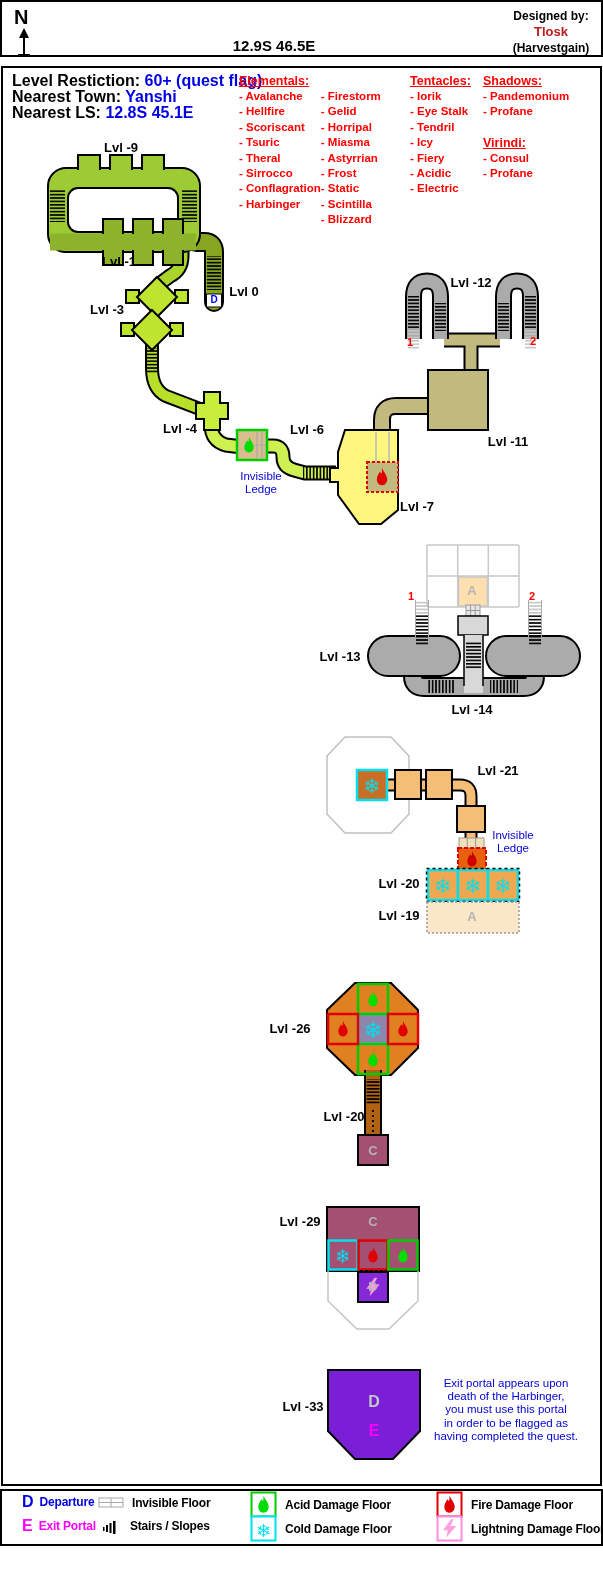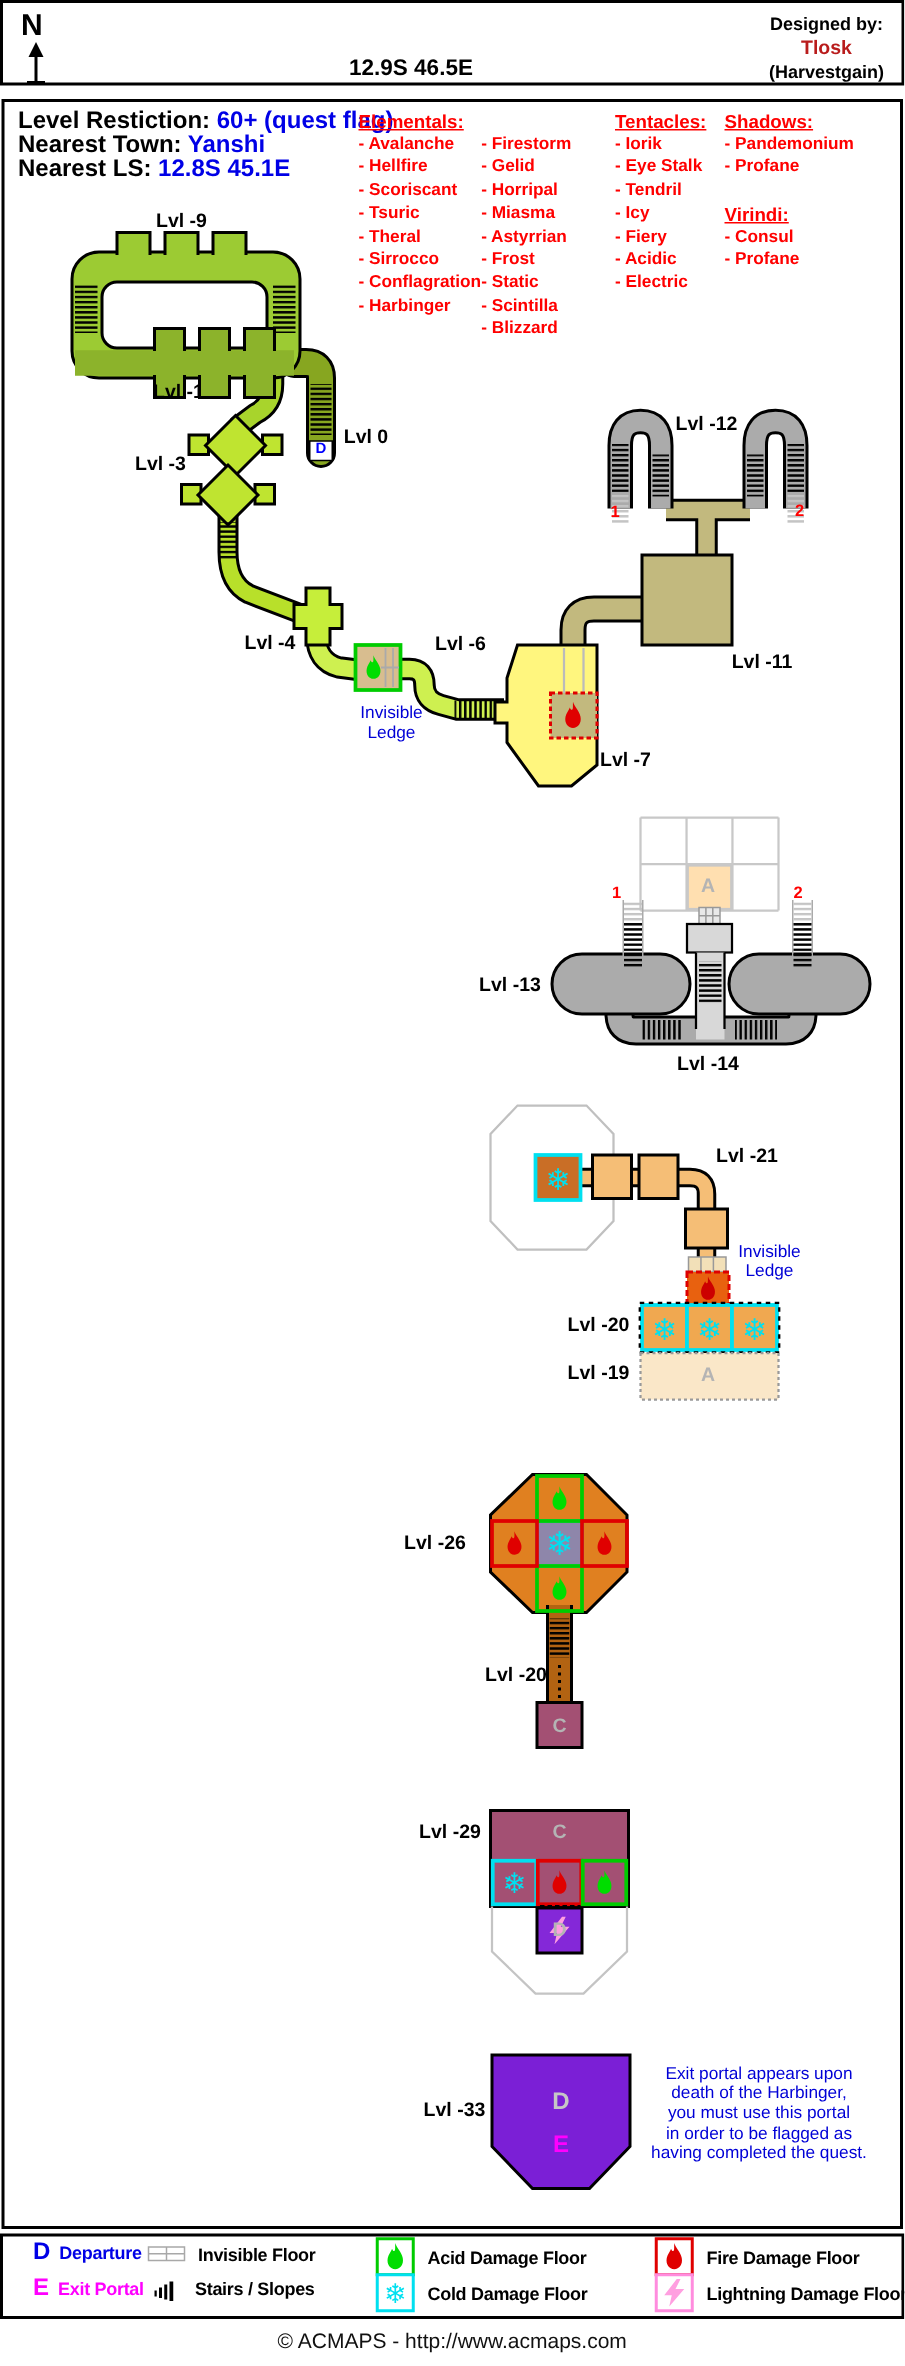--- a/index.html
+++ b/index.html
@@ -409,15 +409,14 @@
     <span class="leg-label">Fire Damage Floor</span>
   </div>
   <div class="leg-item" style="left:436px;top:1515px;">
     <svg width="27" height="27" style="margin-right:8px;">
       <rect x="1.5" y="1.5" width="24" height="24" fill="#fff" stroke="#FF8CDE" stroke-width="2"></rect>
       <use href="#bolt" x="3.5" y="3.5" width="20" height="20" fill="#FF9FE0"></use>
     </svg>
     <span class="leg-label">Lightning Damage Floor</span>
   </div>
 
-  <div id="footer">© ACMAPS - http://www.acmaps.com</div>
 
 </div>
 
 </body></html>

